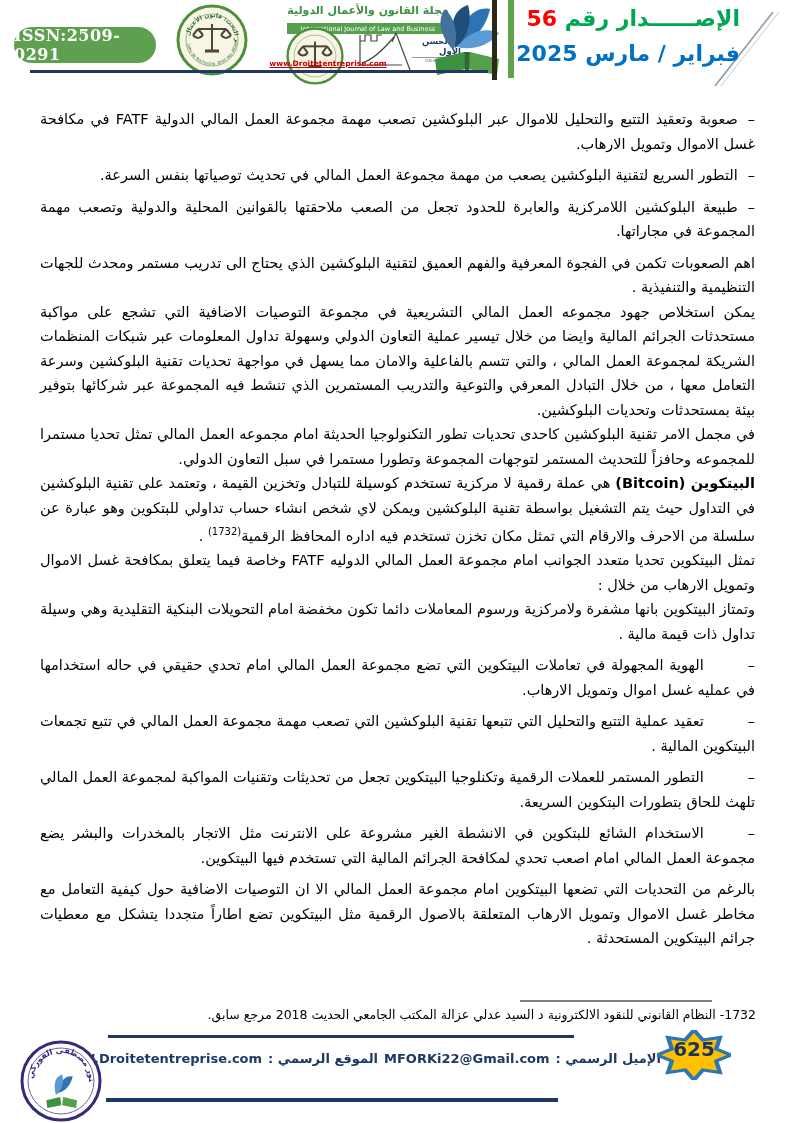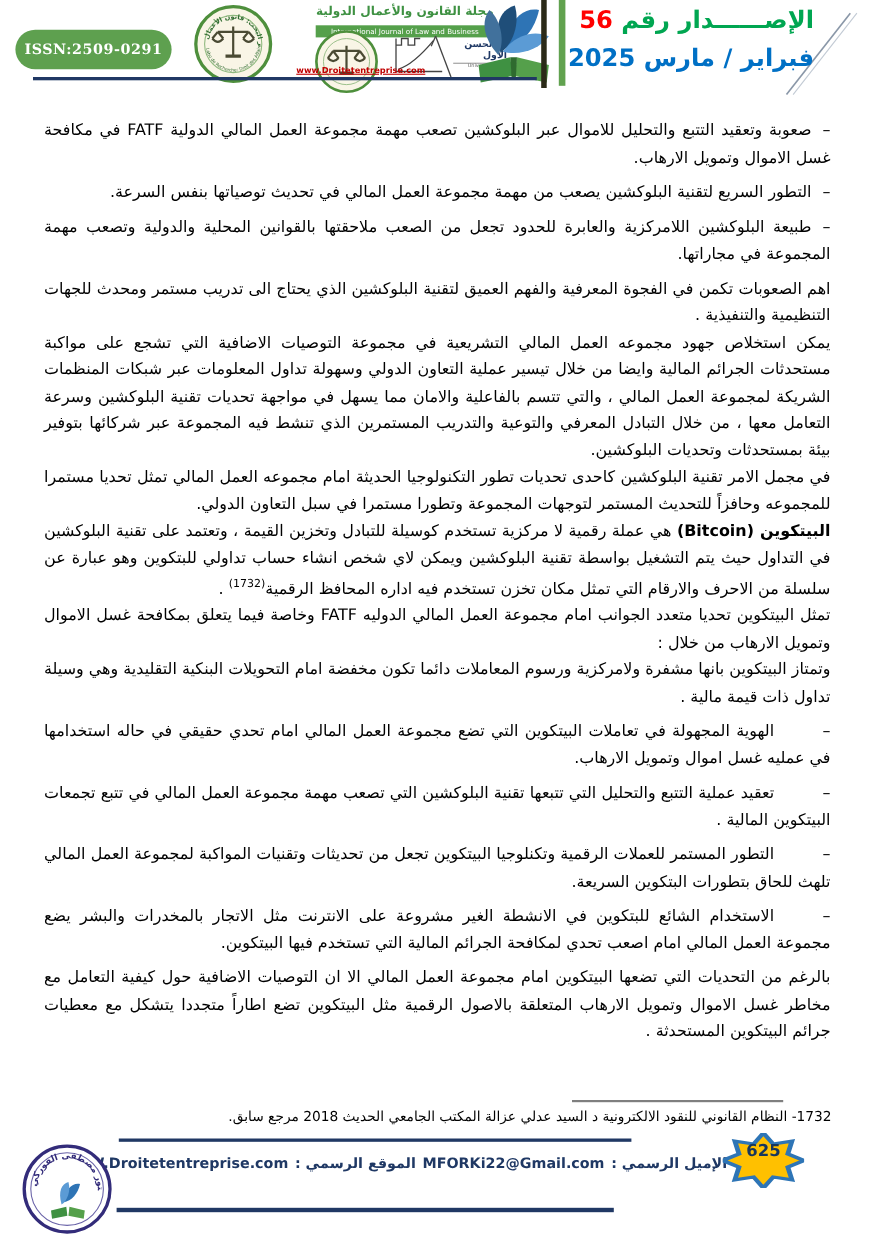--- a/index.html
+++ b/index.html
@@ -2,21 +2,21 @@
 <html lang="ar"><head>
 <meta charset="utf-8">
 <style>
   html,body{margin:0;padding:0;background:#e8e8e8;}
   .page{position:relative;width:794px;height:1123px;margin:0 auto;background:#ffffff;
         font-family:"DejaVu Sans",sans-serif;overflow:hidden;}
   
   .hdr{position:absolute;top:0;left:0;width:794px;height:96px;}
   .issn{position:absolute;left:14px;top:27px;width:142px;height:36px;background:#5ea04f;
         border-radius:18px;color:#fff;font-family:"DejaVu Serif",serif;font-weight:bold;
-        font-size:13px;letter-spacing:.5px;display:flex;align-items:center;justify-content:center;}
+        font-size:16px;letter-spacing:.5px;display:flex;align-items:center;justify-content:center;}
   .hdr-underline{position:absolute;left:30px;top:70px;width:458px;height:3px;background:#203864;}
   .circle-logo{position:absolute;}
   .jr-title{position:absolute;left:262px;top:4px;width:212px;text-align:center;color:#3e9142;
             font-weight:bold;font-size:11px;}
   .jr-banner{position:absolute;left:287px;top:23px;width:162px;height:11px;background:#55a04b;
              color:#fff;font-size:6.5px;display:flex;align-items:center;justify-content:center;white-space:nowrap;overflow:hidden;}
   .univ{position:absolute;left:412px;top:36px;width:76px;text-align:center;color:#1f3864;
         font-weight:bold;font-size:8.5px;direction:rtl;}
   .univ small{display:block;font-size:4.5px;color:#666;border-top:1px solid #999;margin-top:1px;font-weight:normal;}
   .red-url{position:absolute;left:260px;top:59px;width:136px;text-align:center;color:#c00000;
@@ -45,21 +45,21 @@
   .ft-line-top{position:absolute;left:108px;top:1035px;width:466px;height:3px;background:#203864;}
   .ft-line-bot{position:absolute;left:106px;top:1098px;width:452px;height:4px;background:#203864;}
   .ft-text{position:absolute;left:105px;top:1042px;width:556px;text-align:center;direction:rtl;
            color:#1f3864;font-weight:bold;}
   .ft-text .l1{font-size:12.5px;}
   .ft-text .l2{font-size:13px;margin-top:9px;white-space:nowrap;}
   .ft-text .l2 span{margin-left:6px;}
   .seal{position:absolute;left:19px;top:1039px;}
   .star-wrap{position:absolute;left:657px;top:1030px;width:74px;height:50px;}
   .star-num{position:absolute;left:0;top:7px;width:74px;text-align:center;
-            font-size:15px;font-weight:bold;color:#17365d;}
+            font-size:20px;font-weight:bold;color:#17365d;}
 </style>
 </head>
 <body>
 
 <div class="page">
 
   <div class="hdr">
 
     <div class="issn">ISSN:2509-0291</div>
 

